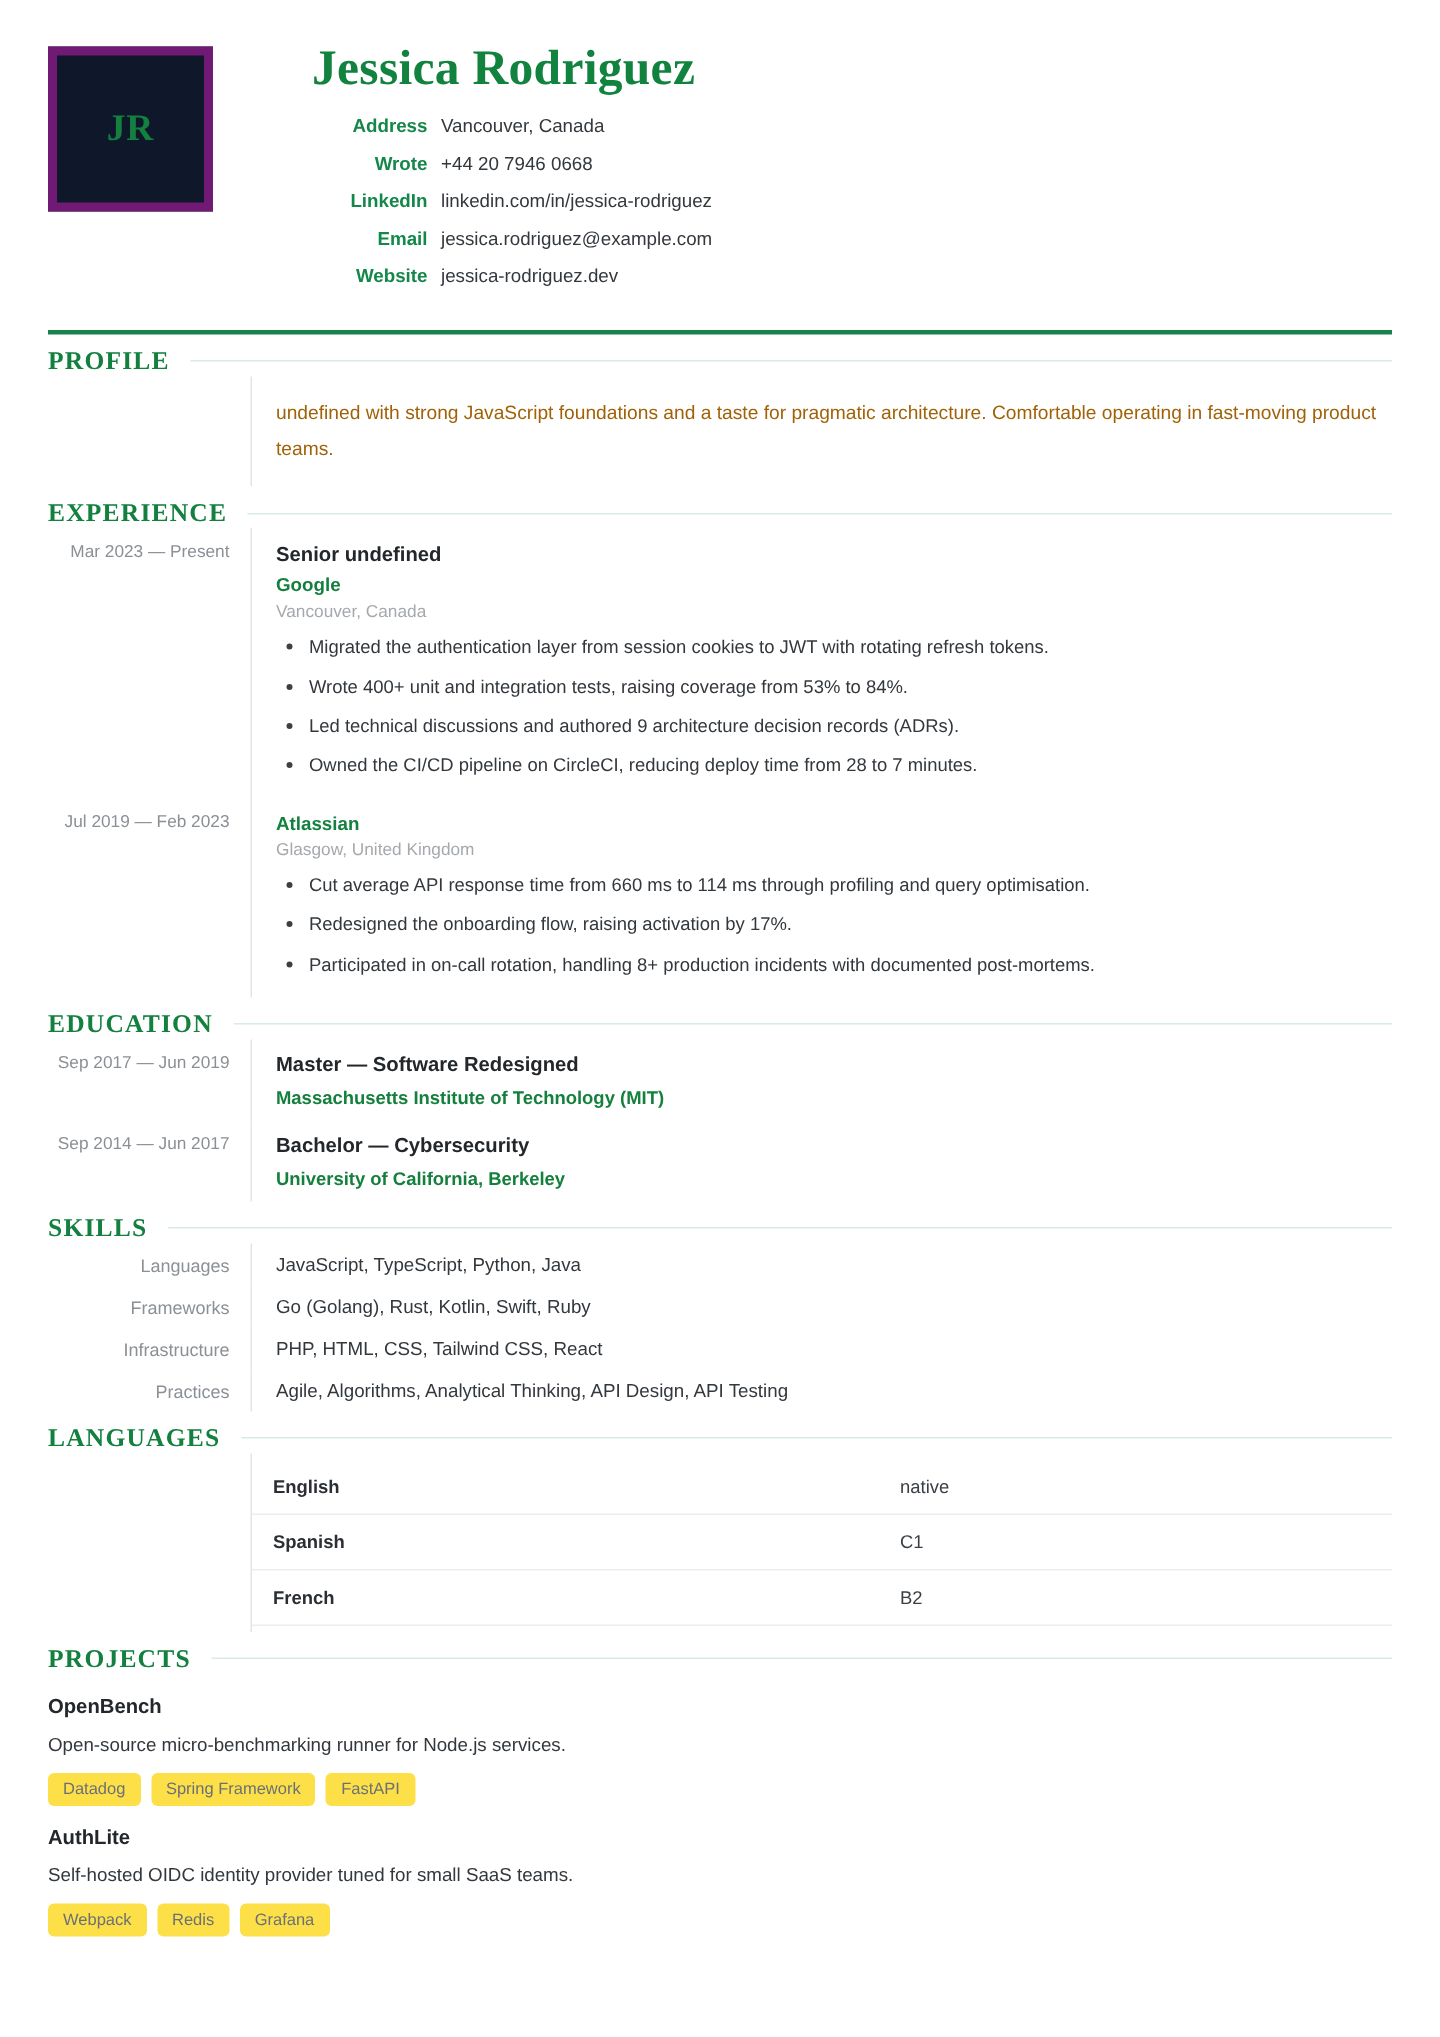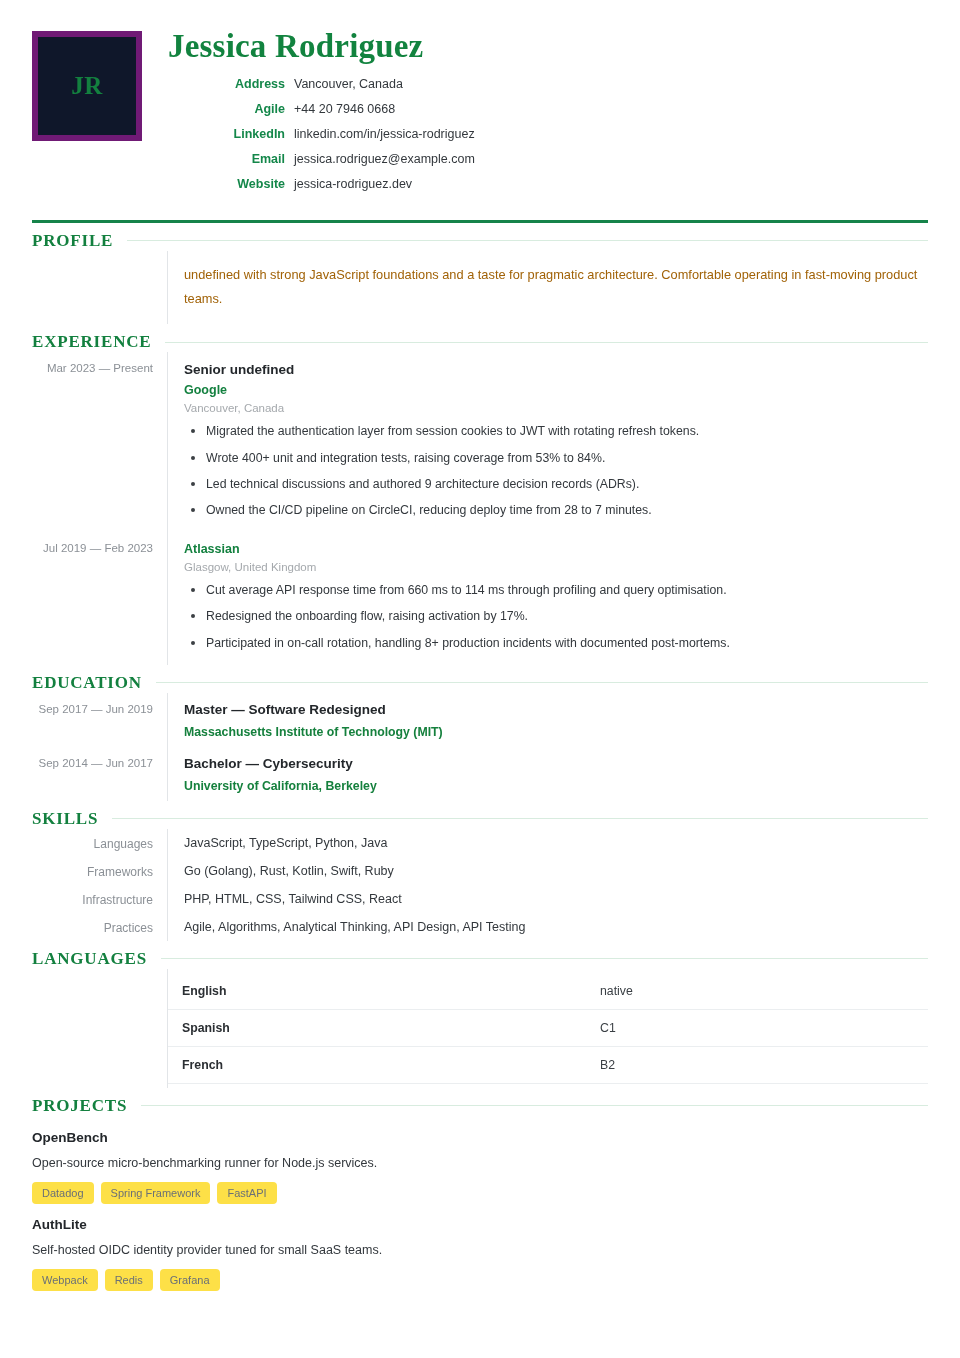--- a/index.html
+++ b/index.html
@@ -22,21 +22,21 @@
   }
   .monogram span {
     font-family: "Liberation Serif", serif;
     font-weight: bold; font-size: 25px; color: #13803f;
     letter-spacing: .5px;
   }
   .head-right { flex: 1; padding-left: 26px; }
   .name {
     font-family: "Liberation Serif", serif;
     font-size: 33px; font-weight: bold; color: #12833f;
-    line-height: 1.12; letter-spacing: .2px;
+    line-height: 1.12; letter-spacing: .2px; margin-left: 40px;
   }
   .contacts { margin-top: 12px; }
   .c-row { display: flex; align-items: baseline; height: 25px; }
   .c-label {
     width: 126px; text-align: right; padding-right: 9px;
     color: #14874a; font-weight: bold; font-size: 12.5px;
   }
   .c-val { font-size: 12.5px; color: #33383d; }
 
   .head-rule { height: 3px; background: #16834a; margin-top: 18px; }
@@ -114,21 +114,21 @@
       <span>JR</span>
     </div>
     <div class="head-right">
       <div class="name">Jessica Rodriguez</div>
       <div class="contacts">
         <div class="c-row">
           <div class="c-label">Address</div>
           <div class="c-val">Vancouver, Canada</div>
         </div>
         <div class="c-row">
-          <div class="c-label">Agile</div>
+          <div class="c-label">Wrote</div>
           <div class="c-val">+44 20 7946 0668</div>
         </div>
         <div class="c-row">
           <div class="c-label">LinkedIn</div>
           <div class="c-val">linkedin.com/in/jessica-rodriguez</div>
         </div>
         <div class="c-row">
           <div class="c-label">Email</div>
           <div class="c-val">jessica.rodriguez@example.com</div>
         </div>

